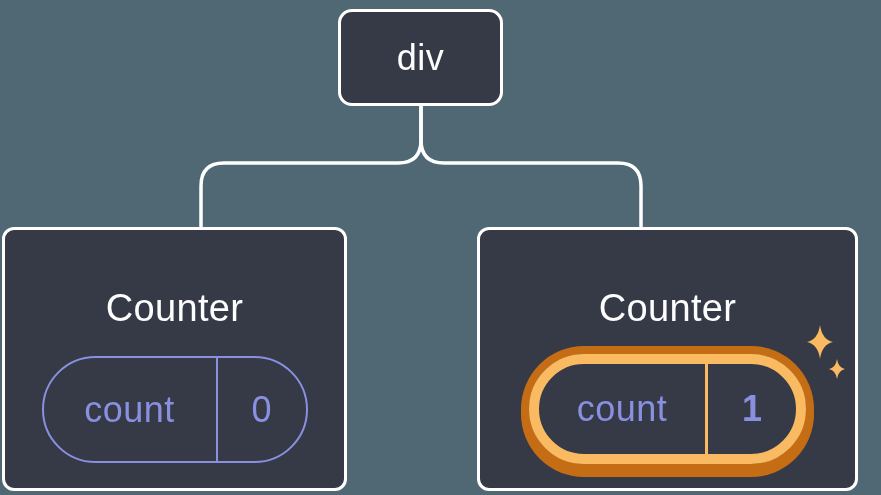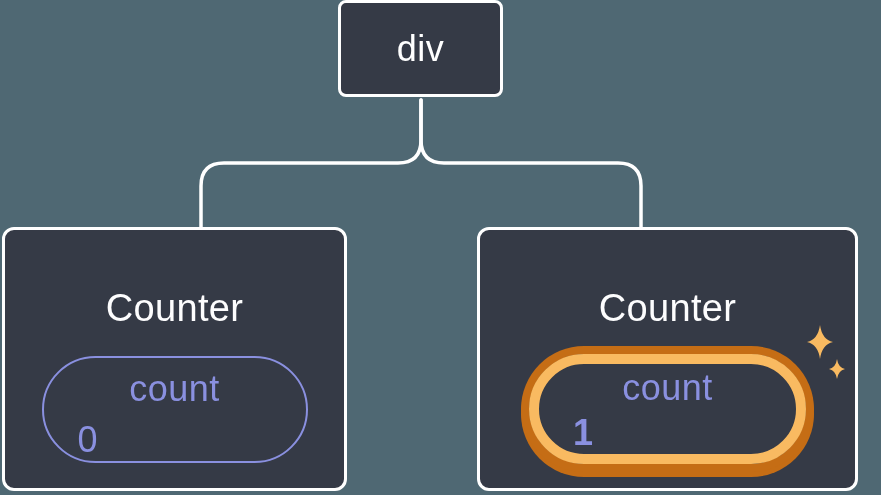--- a/index.html
+++ b/index.html
@@ -21,30 +21,29 @@
   }
 
   .node {
     position: absolute;
     background: #353a46;
     border: 3px solid #ffffff;
     border-radius: 14px;
   }
 
   .root-node {
-    left: 338px; top: 0;
+    left: 338px; top: 9px;
     width: 165px; height: 97px;
     display: flex;
     align-items: center;
     justify-content: center;
     color: #ffffff;
     font-size: 36px;
     font-weight: 500;
     letter-spacing: 0.5px;
-    border-radius: 8px;
   }
 
   .child-node {
     top: 227px;
     height: 264px;
     border-radius: 12px;
     padding-top: 56px;
     display: flex;
     flex-direction: column;
     align-items: center;
@@ -59,21 +58,20 @@
     line-height: 44px;
     text-align: center;
     letter-spacing: 0.3px;
   }
 
   .pill {
     display: flex;
     align-items: stretch;
     border-radius: 999px;
     overflow: hidden;
-    flex-direction: column;
   }
 
   .pill-plain {
     margin-top: 26px;
     width: 266px;
     height: 107px;
     border: 2px solid #8a90e0;
   }
 
   .pill-highlight {

